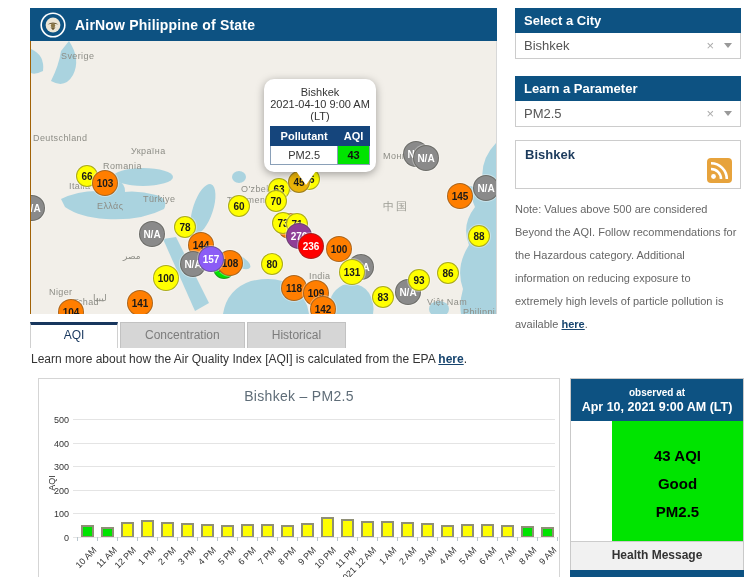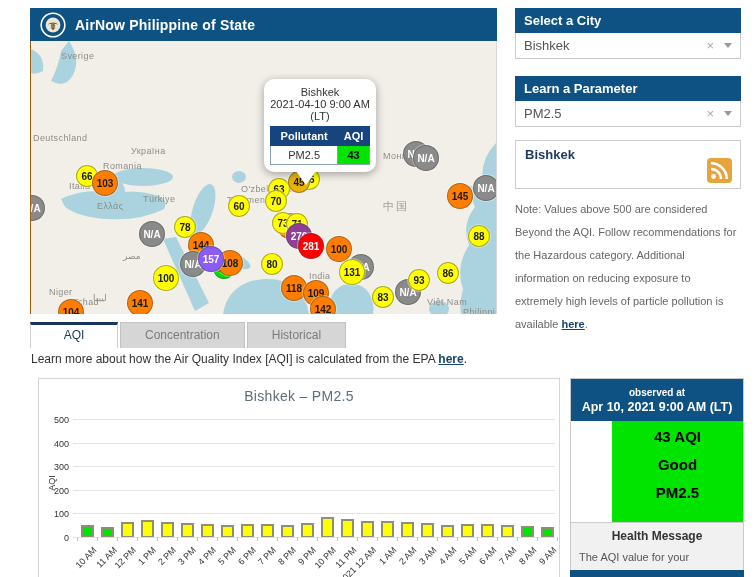--- a/index.html
+++ b/index.html
@@ -72,21 +72,21 @@
   .xlabel { position:absolute; top:126px; width:0; height:0; }
   .xlabel span { position:absolute; right:0; top:0; white-space:nowrap; font-size:9px; color:#333;
     transform-origin:100% 0; transform:rotate(-45deg); }
 
   
   .cond-panel { position:absolute; left:570px; top:378px; width:174px; height:199px; border:1px solid #c9c9c9; }
   .cond-header { background:#0d5282; color:#fff; text-align:center; padding:6px 4px 7px; }
   .cond-header .t1 { font-size:13px; font-weight:bold; }
   .cond-header .t2 { font-size:10px; font-weight:bold; margin-top:2px; }
   .cond-header .t3 { font-size:12.5px; font-weight:bold; margin-top:2px; }
-  .cond-aqi { text-align:center; padding:2px 0 16px; font-size:15px; font-weight:bold; color:#000;
+  .cond-aqi { text-align:center; padding:21px 0 16px; font-size:15px; font-weight:bold; color:#000;
     line-height:1.85;margin-left:41px; }
   .cond-health { background:#f1f1f1; border-top:1px solid #ccc; padding:6px 8px 8px; }
   .cond-health .ht { text-align:center; font-size:12px; font-weight:bold; color:#333; }
   .cond-health .hb { font-size:11px; color:#555; line-height:1.75; margin-top:5px; }
   .cond-footer { position:absolute; left:-1px; right:-1px; bottom:-1px; height:7px; background:#0d5282; }
 </style>
 </head>
 <body>
 
 <div class="page">
@@ -161,21 +161,21 @@
           <div class="marker" style="width: 26px; height: 26px; left: 167px; top: 205px; background: #8b5cf6; color: rgb(255, 255, 255);">157</div>
           <div class="marker" style="width: 26px; height: 26px; left: 122px; top: 224px; background: rgb(255, 255, 0); color: rgb(26, 26, 26);">100</div>
           <div class="marker" style="width: 26px; height: 26px; left: 96px; top: 249px; background: rgb(255, 126, 0); color: rgb(26, 26, 26);">141</div>
           <div class="marker" style="width: 26px; height: 26px; left: 27px; top: 258px; background: rgb(255, 126, 0); color: rgb(26, 26, 26);">104</div>
           <div class="marker" style="width: 22px; height: 22px; left: 237px; top: 137px; background: rgb(255, 255, 0); color: rgb(26, 26, 26);">63</div>
           <div class="marker" style="width: 22px; height: 22px; left: 234px; top: 149px; background: rgb(255, 255, 0); color: rgb(26, 26, 26);">70</div>
           <div class="marker" style="width: 26px; height: 26px; left: 246px; top: 172px; background: rgb(255, 126, 0); color: rgb(26, 26, 26);">107</div>
           <div class="marker" style="width: 22px; height: 22px; left: 241px; top: 171px; background: rgb(255, 255, 0); color: rgb(26, 26, 26);">73</div>
           <div class="marker" style="width: 22px; height: 22px; left: 255px; top: 172px; background: rgb(255, 255, 0); color: rgb(26, 26, 26);">71</div>
           <div class="marker" style="width: 26px; height: 26px; left: 255px; top: 182px; background: rgb(143, 63, 151); color: rgb(255, 255, 255);">276</div>
-          <div class="marker" style="width: 26px; height: 26px; left: 267px; top: 192px; background: rgb(254, 0, 0); color: rgb(255, 255, 255);">281</div>
+          <div class="marker" style="width: 26px; height: 26px; left: 267px; top: 192px; background: rgb(254, 0, 0); color: rgb(255, 255, 255);">236</div>
           <div class="marker" style="width: 26px; height: 26px; left: 295px; top: 195px; background: rgb(255, 126, 0); color: rgb(26, 26, 26);">100</div>
           <div class="marker" style="width: 22px; height: 22px; left: 230px; top: 212px; background: rgb(255, 255, 0); color: rgb(26, 26, 26);">80</div>
           <div class="marker" style="width: 26px; height: 26px; left: 250px; top: 234px; background: rgb(255, 126, 0); color: rgb(26, 26, 26);">118</div>
           <div class="marker" style="width: 26px; height: 26px; left: 272px; top: 239px; background: rgb(255, 126, 0); color: rgb(26, 26, 26);">109</div>
           <div class="marker" style="width: 26px; height: 26px; left: 279px; top: 255px; background: rgb(255, 126, 0); color: rgb(26, 26, 26);">142</div>
           <div class="marker" style="width: 26px; height: 26px; left: 317px; top: 213px; background: rgb(138, 138, 138); color: rgb(255, 255, 255);">N/A</div>
           <div class="marker" style="width: 26px; height: 26px; left: 308px; top: 218px; background: rgb(255, 255, 0); color: rgb(26, 26, 26);">131</div>
           <div class="marker" style="width: 22px; height: 22px; left: 341px; top: 245px; background: rgb(255, 255, 0); color: rgb(26, 26, 26);">83</div>
           <div class="marker" style="width: 26px; height: 26px; left: 364px; top: 238px; background: rgb(138, 138, 138); color: rgb(255, 255, 255);">N/A</div>
           <div class="marker" style="width: 22px; height: 22px; left: 377px; top: 228px; background: rgb(255, 255, 0); color: rgb(26, 26, 26);">93</div>

